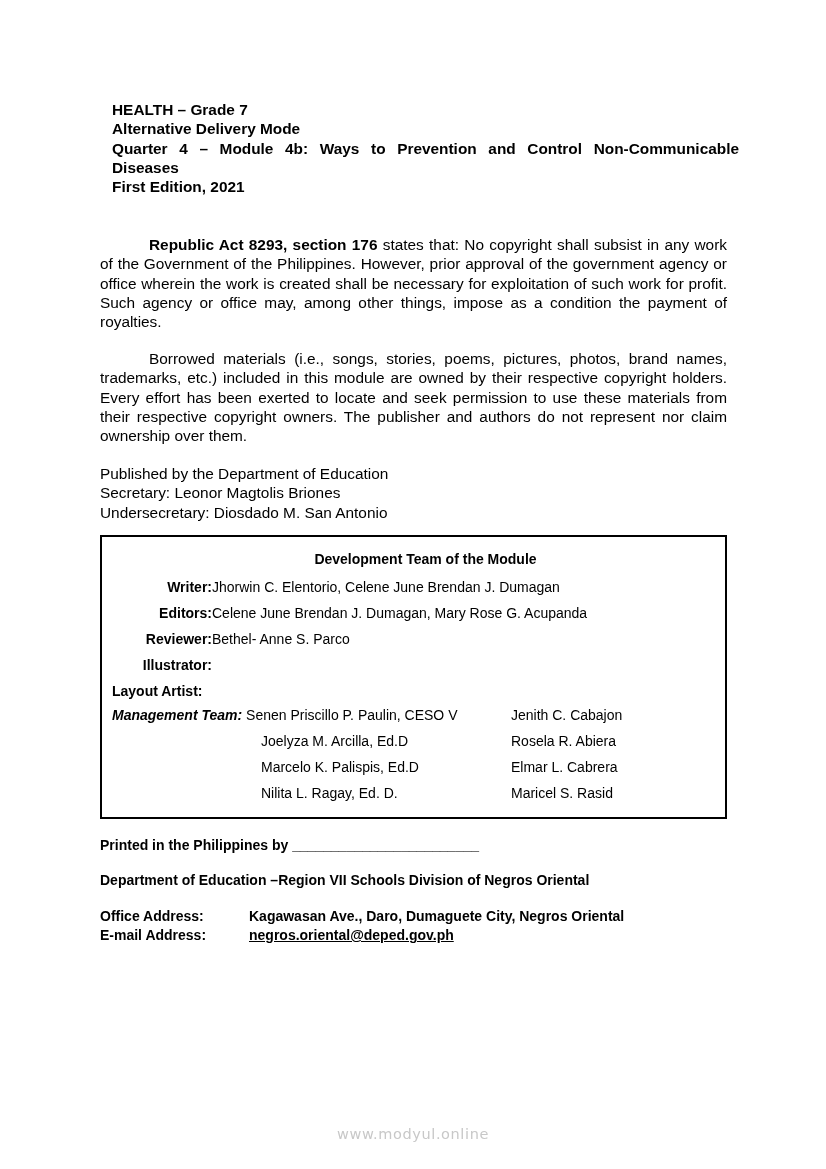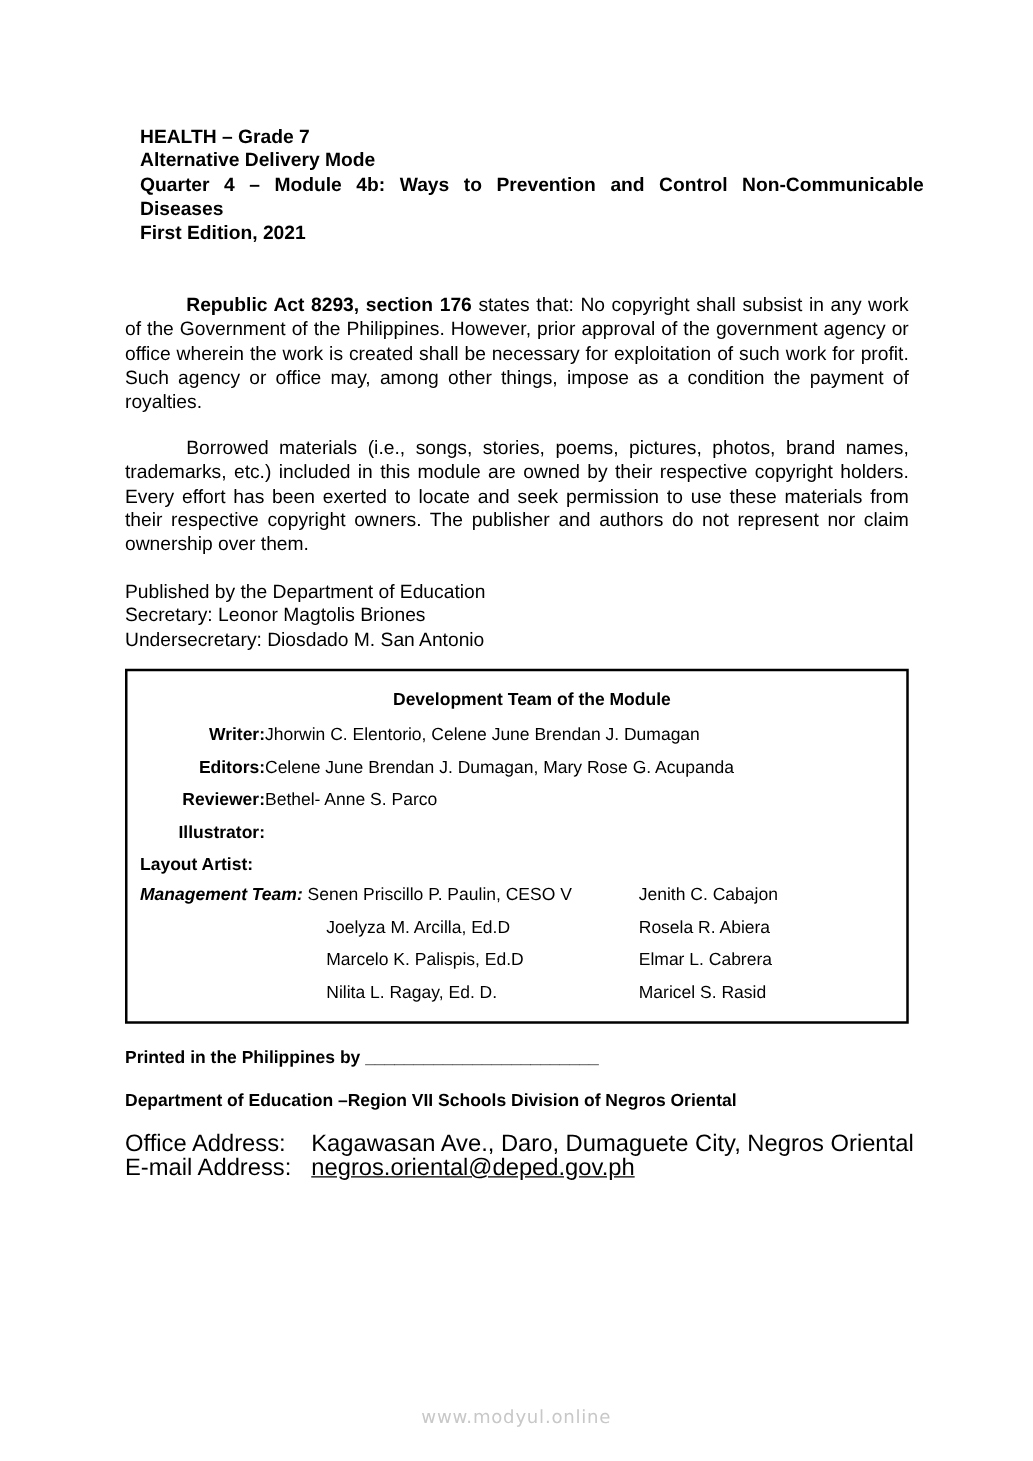--- a/index.html
+++ b/index.html
@@ -24,21 +24,21 @@
     .team-title { position: absolute; top: 14px; left: 12px; width: 100%; text-align: center; font-weight: bold; font-size: 14px; }
     .team-row { position: absolute; left: 10px; font-size: 14px; line-height: 16px; white-space: nowrap; text-align: right; }
     .team-row .role { font-weight: bold; display: inline-block; width: 100px; }
     .team-row .names { display: inline-block; }
     .mgmt { position: absolute; left: 10px; top: 170px; font-size: 14px; white-space: nowrap; }
     .mgmt .role { font-weight: bold; font-style: italic; }
     .mgmt-col { position: absolute; font-size: 14px; white-space: nowrap; }
     .mgmt-col div { height: 26px; line-height: 16px; }
     .printed { position: absolute; top: 837px; left: 0; font-weight: bold; font-size: 14px; white-space: nowrap; }
     .region { position: absolute; top: 872px; left: 0; font-weight: bold; font-size: 14px; white-space: nowrap; }
-    .contact { position: absolute; top: 907px; left: 0; font-size: 19px; white-space: nowrap; }
+    .contact { position: absolute; top: 907px; left: 0; font-size: 14px; white-space: nowrap; font-weight: bold; }
     .contact .row { display: block; height: 19px; line-height: 18px; }
     .contact .label { display: inline-block; width: 149px; }
     .contact a { color: #000000; text-decoration: underline; }
     .watermark { position: absolute; top: 1126px; left: 0; width: 826px; text-align: center; font-size: 14.5px; color: #c8c8c8; letter-spacing: 0.6px; font-family: "DejaVu Sans", sans-serif; }
   </style>
 </head>
 <body>
 
 <div class="page">
 

